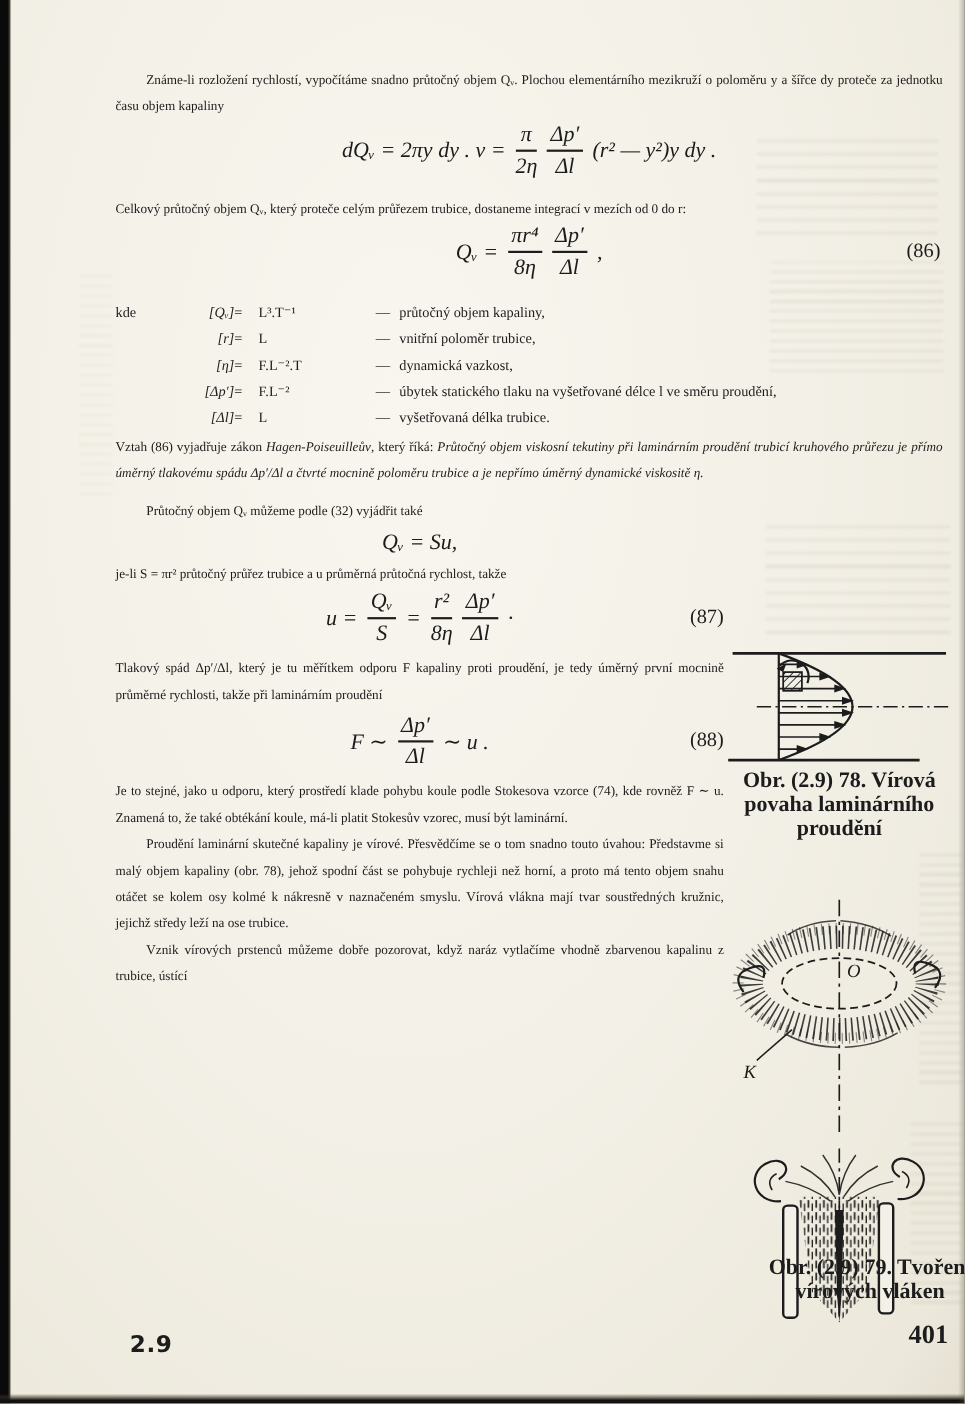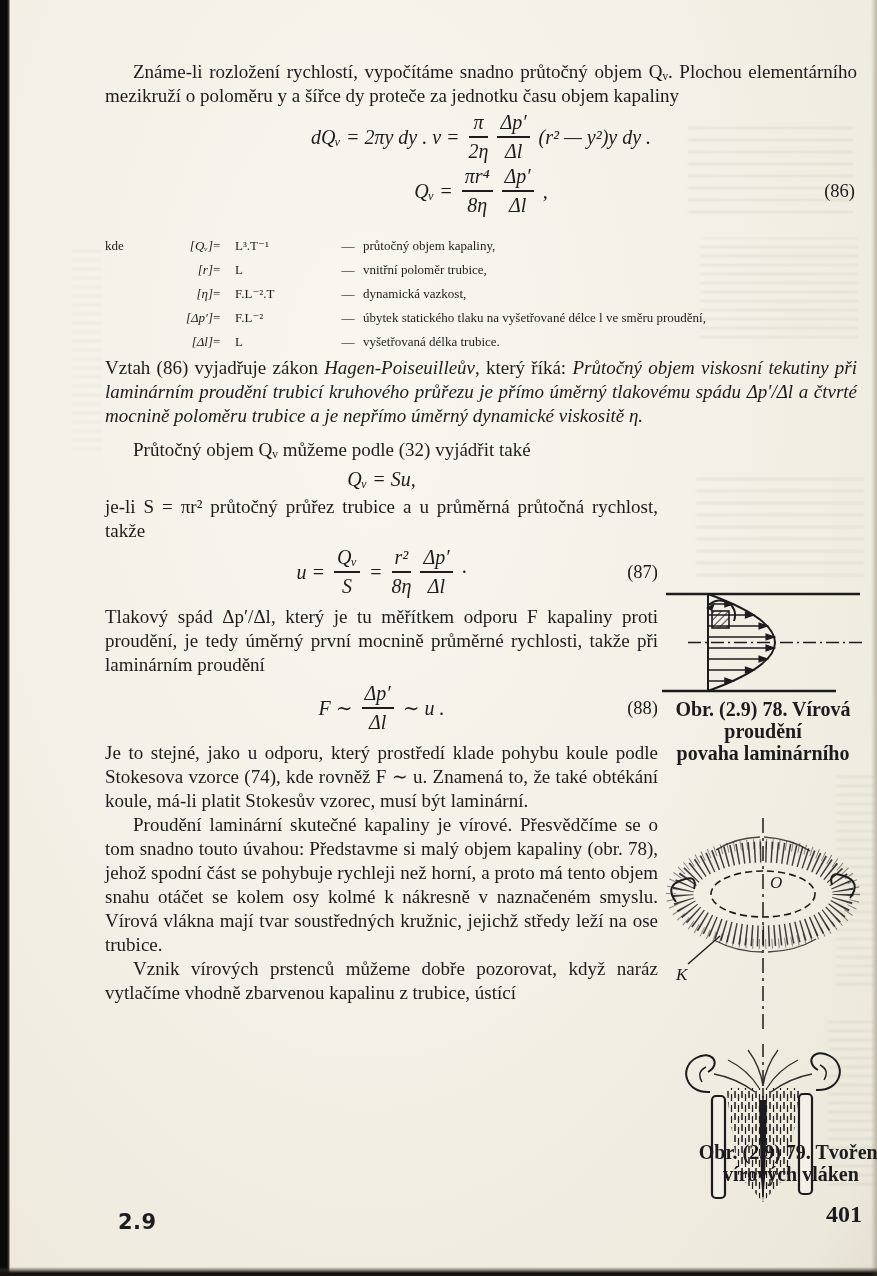--- a/index.html
+++ b/index.html
@@ -14,21 +14,21 @@
     background:linear-gradient(90deg,#0a0a0a 0 7px,#4a4538 9px,transparent 10px);}
   .edge-bottom{position:absolute;left:0;bottom:0;width:100%;height:9px;
     background:linear-gradient(0deg,#141210 0 3px,rgba(60,54,40,.55) 6px,transparent 9px);}
   .edge-right{position:absolute;right:0;top:0;width:6px;height:100%;
     background:linear-gradient(270deg,rgba(90,82,64,.35),transparent);}
   .ghost{position:absolute;filter:blur(1.3px);opacity:.45;pointer-events:none;
     background:repeating-linear-gradient(0deg, rgba(125,118,98,.30) 0 2px, transparent 2px 12px);}
   .ghost.v{background:repeating-linear-gradient(0deg, rgba(125,118,98,.26) 0 2px, transparent 2px 9px);}
 
   .main{position:absolute;left:105px;top:60px;width:752px;}
-  .para{margin:0;font-size:19px;line-height:24px;text-align:justify;}
+  .para{margin:0;font-size:12px;line-height:24px;text-align:justify;}
   .indent{text-indent:28px;}
   .law{margin-top:2px;}
   .ital{font-style:italic;}
 
   .eq{position:relative;display:flex;justify-content:center;align-items:center;
       gap:9px;font-size:20px;font-style:italic;margin:4px 0;min-height:50px;}
   .eq .plain{font-style:italic;}
   .eqnum{position:absolute;right:2px;top:50%;transform:translateY(-50%);
       font-style:normal;font-size:18.5px;}
   .frac{display:inline-block;text-align:center;line-height:1.05;}
@@ -81,20 +81,21 @@
         <span class="n">π</span>
         <span class="d">2η</span>
       </span>
       <span class="frac">
         <span class="n">Δp′</span>
         <span class="d">Δl</span>
       </span>
       <span class="plain">(r² — y²)y dy .</span>
     </div>
 
+    <p class="para" style="margin-top:16px">Celkový průtočný objem Qᵥ, který proteče celým průřezem trubice, dostaneme integrací v mezích od 0 do r:</p>
 
     <div class="eq" style="margin-top:2px">
       <span class="plain">Qᵥ =</span>
       <span class="frac">
         <span class="n">πr⁴</span>
         <span class="d">8η</span>
       </span>
       <span class="frac">
         <span class="n">Δp′</span>
         <span class="d">Δl</span>
@@ -227,22 +228,22 @@
       <line x1="48" y1="101" x2="66" y2="101"></line>
         <polygon points="72.8,101 65,98.4 65,103.6"></polygon>
     </g>
     <rect x="52" y="31" width="17" height="17" fill="url(#hatch78)" stroke="#1c1c1c" stroke-width="1.6"></rect>
     <path d="M74 41 C 80 24, 60 14, 49 25" fill="none" stroke="#1c1c1c" stroke-width="2"></path>
     <polygon points="46,28 55,23 52,31" fill="#1c1c1c"></polygon>
   </svg>
 
   <div class="figure-caption" style="left:658px;top:698px;width:210px">
     <div>Obr. (2.9) 78. Vírová</div>
+    <div>povaha laminárního</div>
     <div>proudění</div>
-    <div>povaha laminárního</div>
   </div>
 
   <svg class="fig-svg" style="left:656px;top:782px" width="216" height="428" viewBox="0 0 216 428">
     <defs>
       <pattern id="vhatch" width="7" height="11" patternUnits="userSpaceOnUse">
         <line x1="2" y1="1" x2="2" y2="8" stroke="#1c1c1c" stroke-width="1.5"></line>
         <line x1="5.5" y1="4" x2="5.5" y2="11" stroke="#1c1c1c" stroke-width="1.2"></line>
       </pattern>
     </defs>
 

